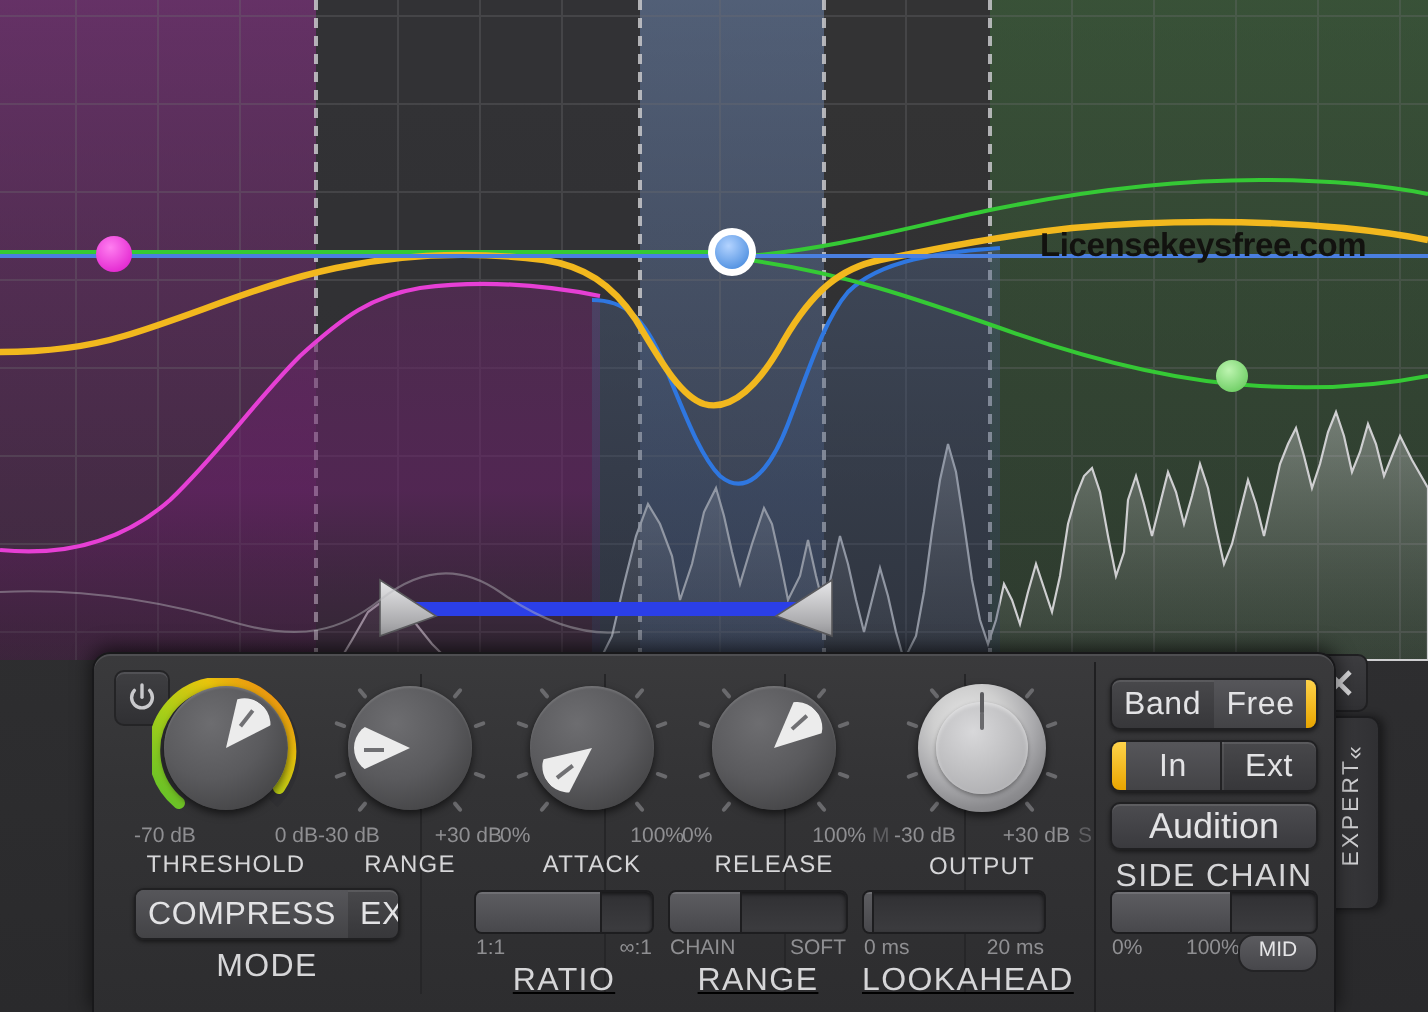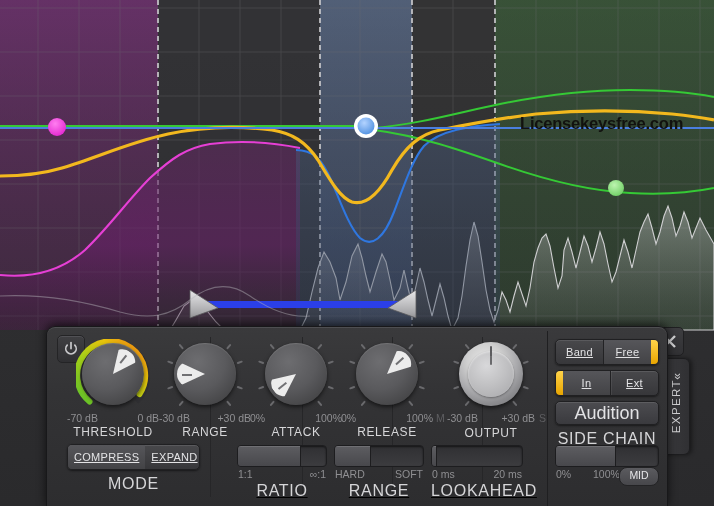--- a/index.html
+++ b/index.html
@@ -66,22 +66,22 @@
   .oknob .onotch2{position:absolute;left:50%;top:14px;margin-left:-1px;width:2px;height:9px;
          background:#6a6a6d;border-radius:1px;z-index:3;}
 
   
   .segwrap{position:absolute;}
   .seg{display:flex;align-items:stretch;height:24px;border-radius:5px;overflow:hidden;
        background:linear-gradient(180deg,#48484b,#37373a);border:1px solid #202022;
        box-shadow:inset 0 1px 0 rgba(255,255,255,.10),0 1px 2px rgba(0,0,0,.5);}
   .seg .led{width:7px;background:#3a3a3d;}
   .seg .led.on{background:linear-gradient(180deg,#ffd34a,#e8a500);}
-  .seg button{flex:1;border:none;background:transparent;color:#e3e3e5;font-size:11px;
-              font-family:inherit;cursor:pointer;letter-spacing:.3px;padding:4px 6px;text-decoration:underline;}
+  .seg button{flex:1;border:none;background:transparent;color:#e3e3e5;font-size:16px;
+              font-family:inherit;cursor:pointer;letter-spacing:.3px;padding:4px 6px;}
   .seg .divider{width:1px;background:#222224;box-shadow:1px 0 0 rgba(255,255,255,.07);}
   .seg button.sel{background:linear-gradient(180deg,#56565a,#434346);}
   .caption{text-align:center;font-size:16px;color:#d6d6d8;letter-spacing:.7px;margin-top:5px;}
 
   
   .sl{position:absolute;text-decoration:underline;}
   .sltrack{height:20px;border-radius:4px;
      background:linear-gradient(180deg,#303033,#3c3c3f);border:1px solid #1d1d1f;
      box-shadow:inset 0 1px 2px rgba(0,0,0,.6);position:relative;overflow:hidden;cursor:pointer;}
   .slfill{position:absolute;left:0;top:0;bottom:0;
@@ -471,21 +471,21 @@
         <b class="r">∞:1</b>
       </div>
       <div class="caption" style="margin-top:1px">RATIO</div>
     </div>
 
     <div class="sl" style="left:287px;top:118px;width:90px">
       <div class="sltrack">
         <div class="slfill" style="width:40%"></div>
       </div>
       <div class="slrange">
-        <b class="l">HARD</b>
+        <b class="l">CHAIN</b>
         <b class="r">SOFT</b>
       </div>
       <div class="caption" style="margin-top:1px">RANGE</div>
     </div>
 
     <div class="sl" style="left:384px;top:118px;width:92px">
       <div class="sltrack">
         <div class="slfill" style="width:4%"></div>
       </div>
       <div class="slrange">

